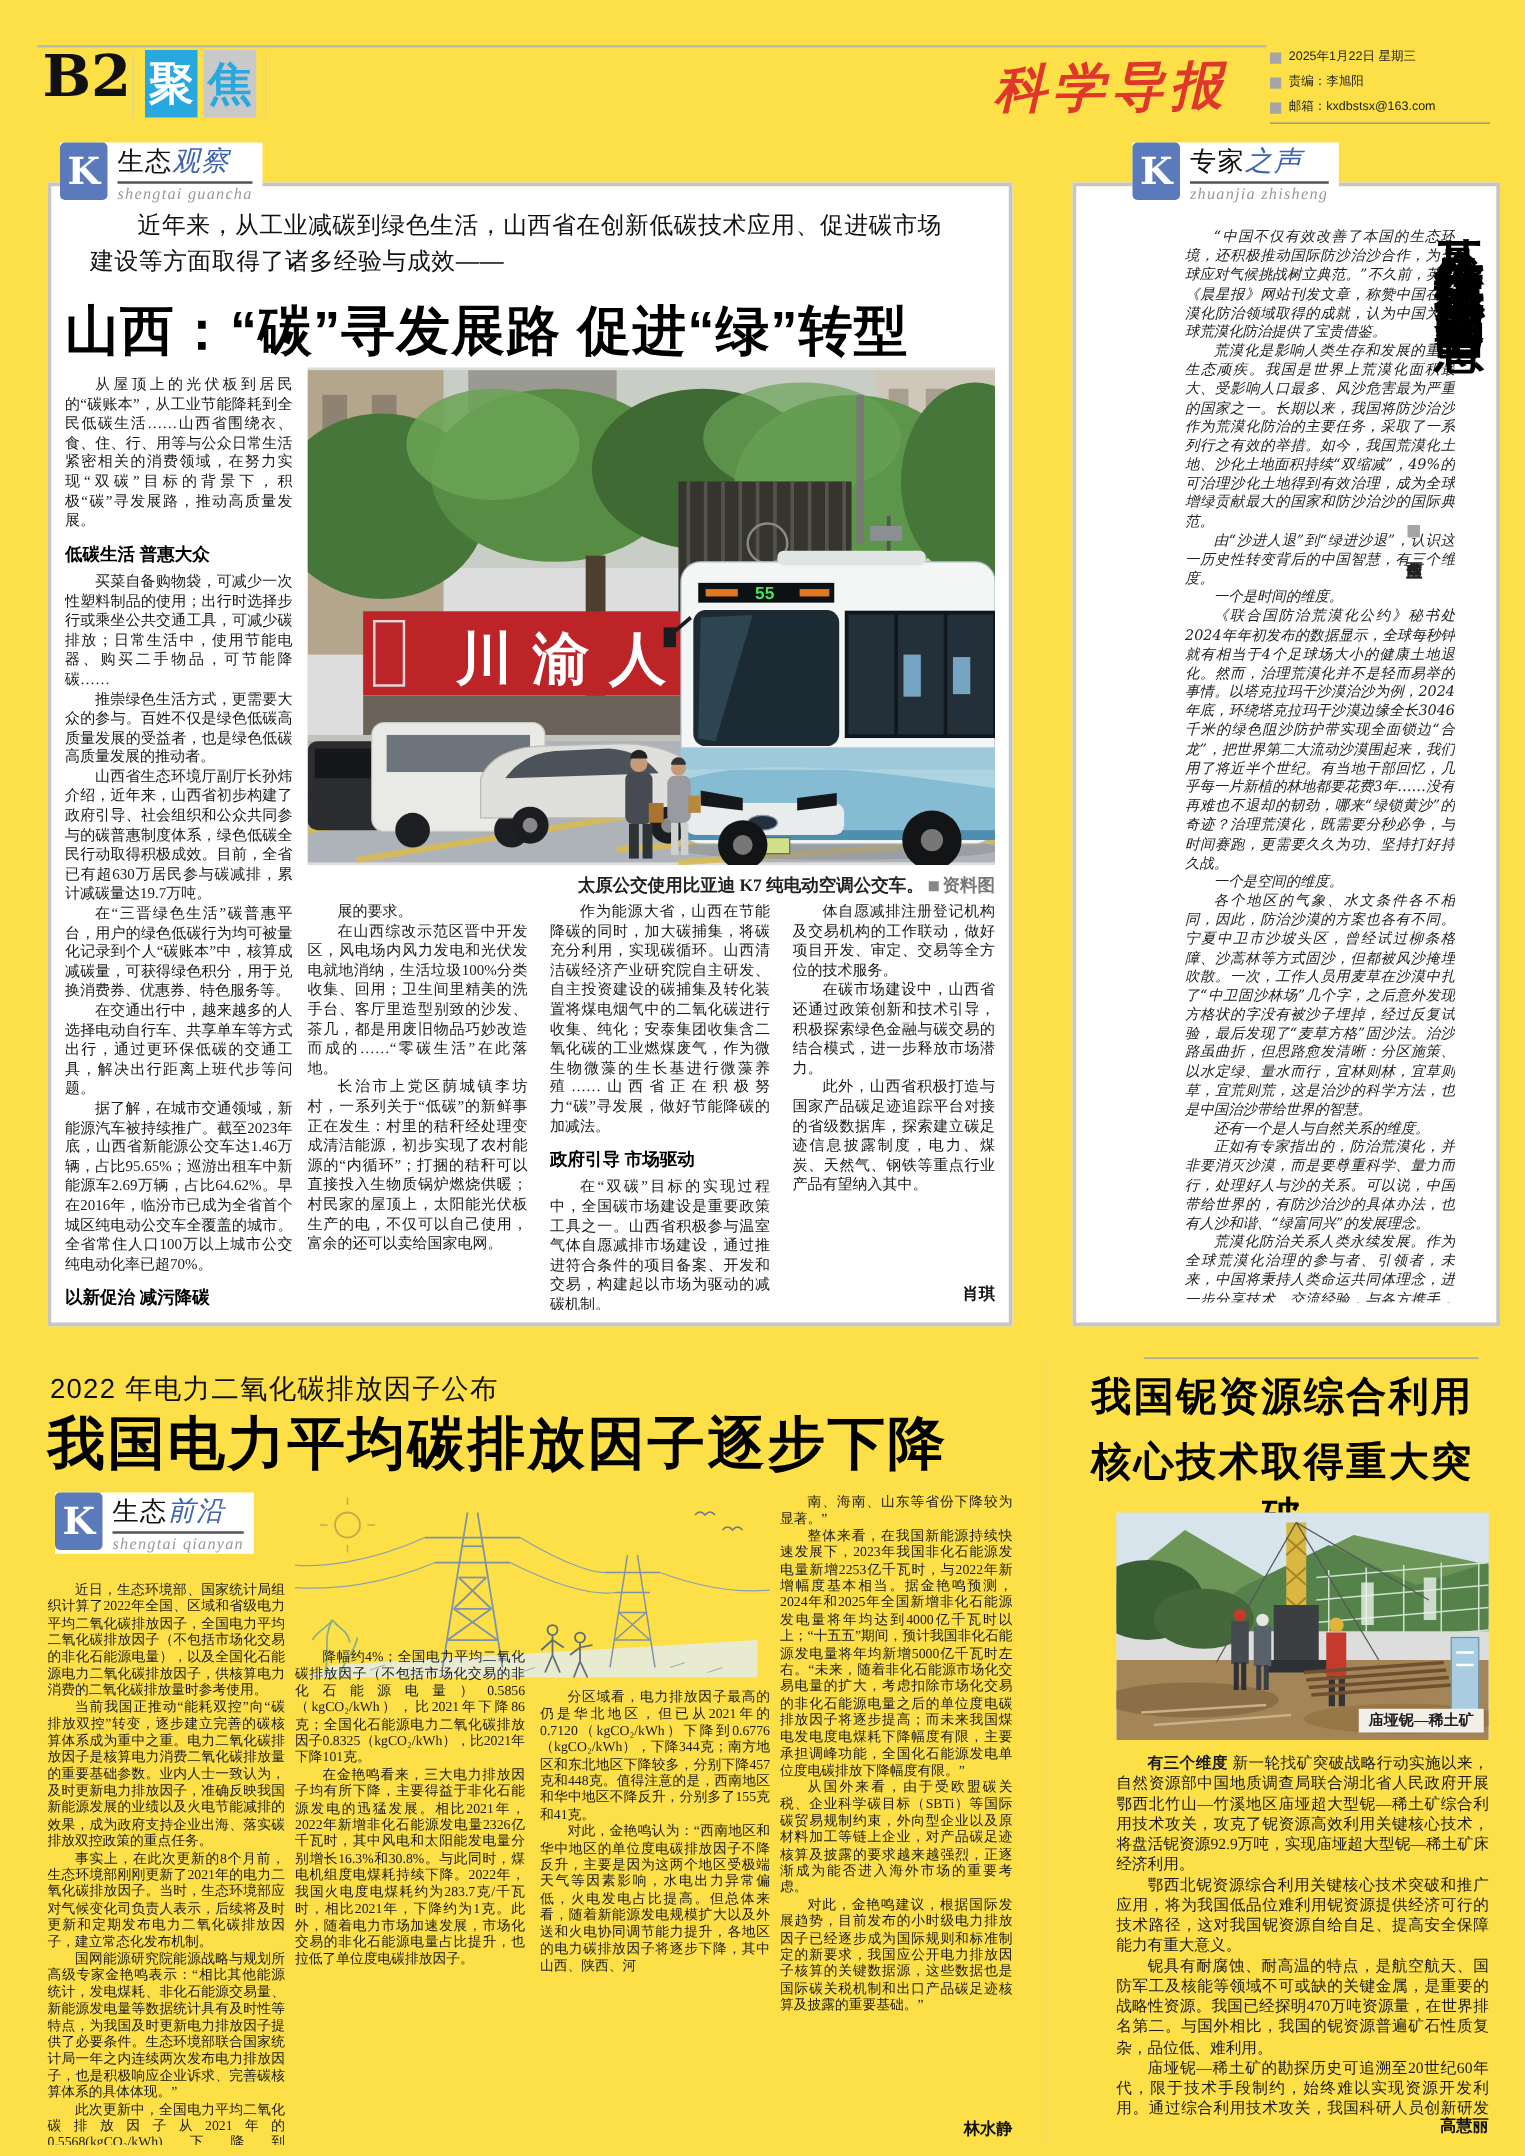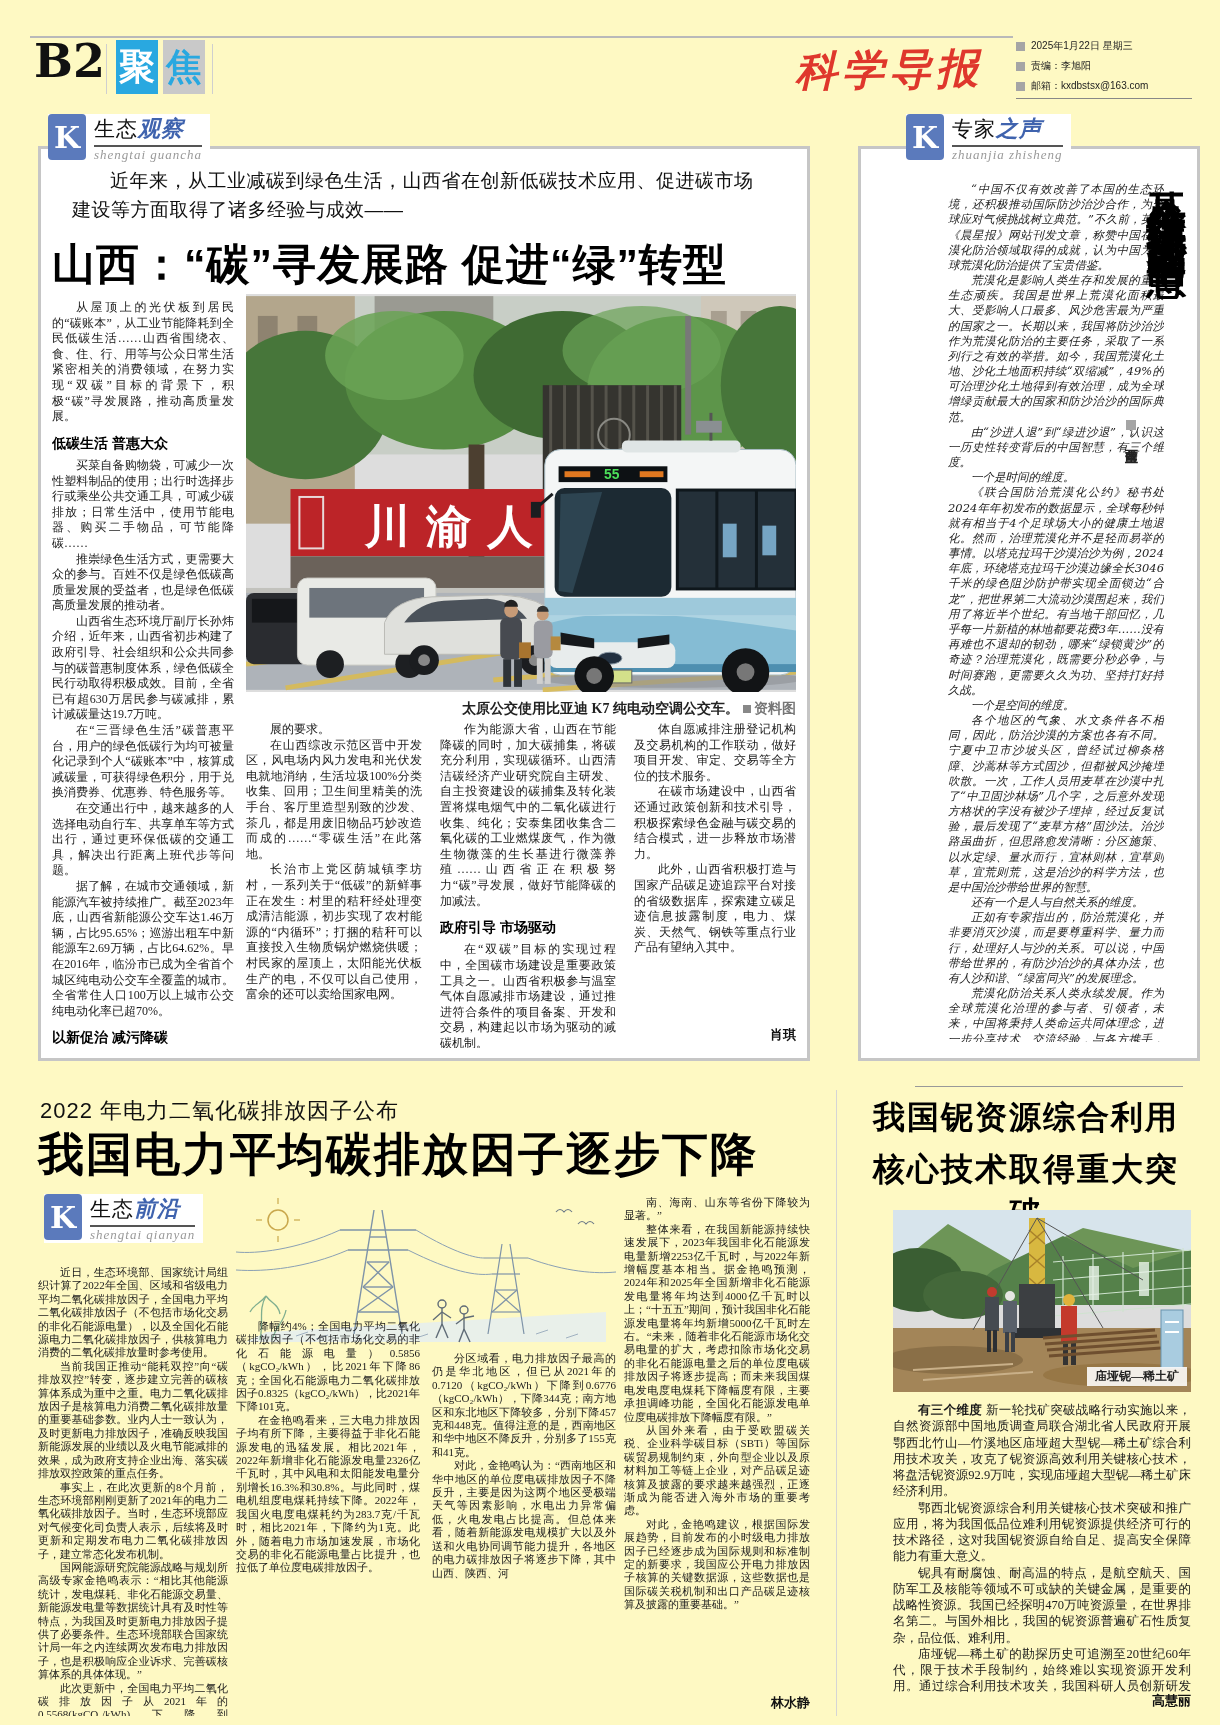--- a/index.html
+++ b/index.html
@@ -1,16 +1,16 @@
 <!DOCTYPE html>
 <html><head>
 <meta charset="utf-8">
 <style>
   html,body{margin:0;padding:0;background:#ffffff;}
-  .page{position:relative;width:1220px;height:1725px;background:#fef9c3;overflow:hidden;
+  .page{position:relative;width:1220px;height:1725px;background:#fde047;overflow:hidden;
         font-family:"Liberation Serif","DejaVu Serif",serif;color:#1a1a1a;}
   .abs{position:absolute;}
   .sans{font-family:"Liberation Sans","DejaVu Sans",sans-serif;}
   .rule{background:#b9b9b9;}
   
   .pageno{font-size:46px;font-weight:bold;font-family:"DejaVu Serif",serif;color:#111;}
   .focus-box{width:42px;height:54px;display:flex;align-items:center;justify-content:center;
              font-size:36px;font-weight:bold;font-family:"DejaVu Serif",serif;}
   .masthead{font-size:42px;font-weight:bold;font-style:italic;color:#df372c;letter-spacing:5px;
             font-family:"DejaVu Serif",serif;transform:rotate(-1deg);}
@@ -20,21 +20,21 @@
   
   .gbox{border:3px solid #c6c6c6;background:#fff;}
   
   .badge{background:#fff;display:flex;align-items:flex-start;gap:8px;padding:0 8px 0 0;}
   .kbox{width:38px;height:46px;background:#5b7abc;border-radius:4px;color:#fff;display:flex;
         align-items:center;justify-content:center;font-size:30px;font-weight:bold;
         font-family:"DejaVu Serif",serif;}
   .badge-txt{display:flex;flex-direction:column;}
   .badge-title{border-bottom:2px solid #555;padding-bottom:1px;white-space:nowrap;}
   .badge-black{font-size:21px;font-weight:normal;color:#111;letter-spacing:1px;}
-  .badge-blue{font-size:22px;font-weight:bold;font-style:italic;color:#3f63ae;letter-spacing:1px;
+  .badge-blue{font-size:22px;font-weight:normal;font-style:italic;color:#3f63ae;letter-spacing:1px;
               font-family:"DejaVu Serif",serif;}
   .badge-pinyin{font-size:13px;font-style:italic;color:#999;letter-spacing:1px;}
   
   .intro{font-size:19px;line-height:1.55;color:#111;font-family:"Liberation Sans","DejaVu Sans",sans-serif;
          text-indent:2em;letter-spacing:.5px;}
   .headline-main{font-size:43px;font-weight:900;color:#000;letter-spacing:1px;
                  font-family:"Liberation Sans","DejaVu Sans",sans-serif;white-space:nowrap;}
   .col{text-align:justify;overflow:hidden;}
   .col-para{margin:0;text-indent:2em;}
   .col-subhead{margin:9px 0 6px;font-family:"Liberation Sans","DejaVu Sans",sans-serif;

